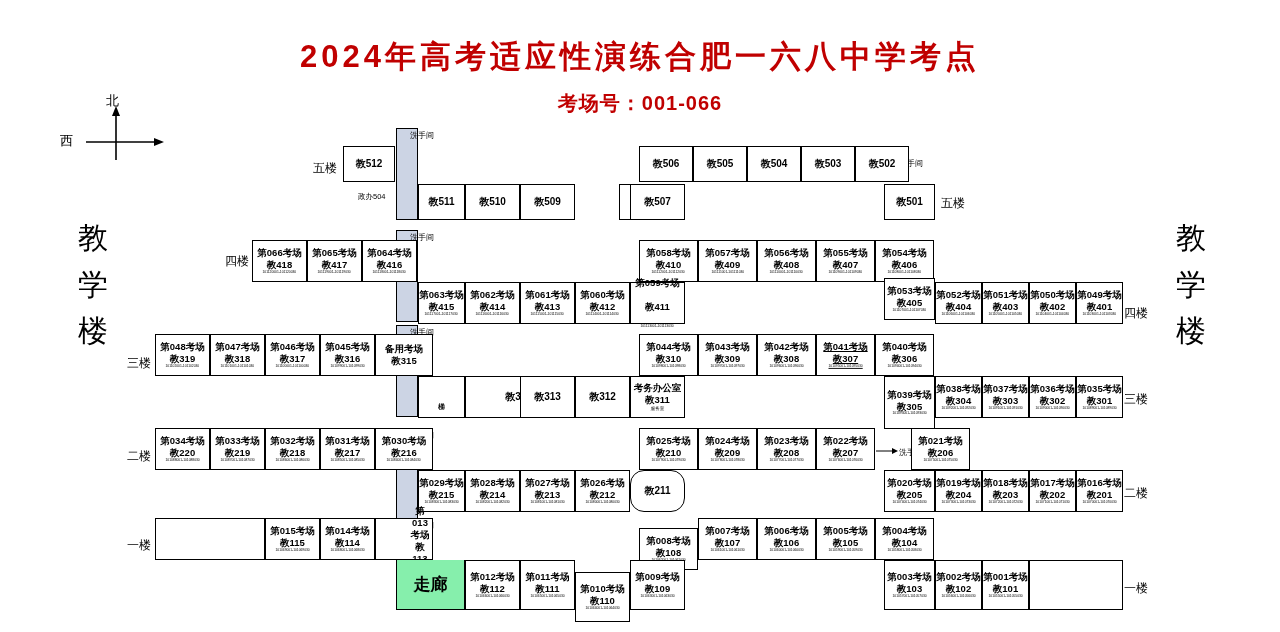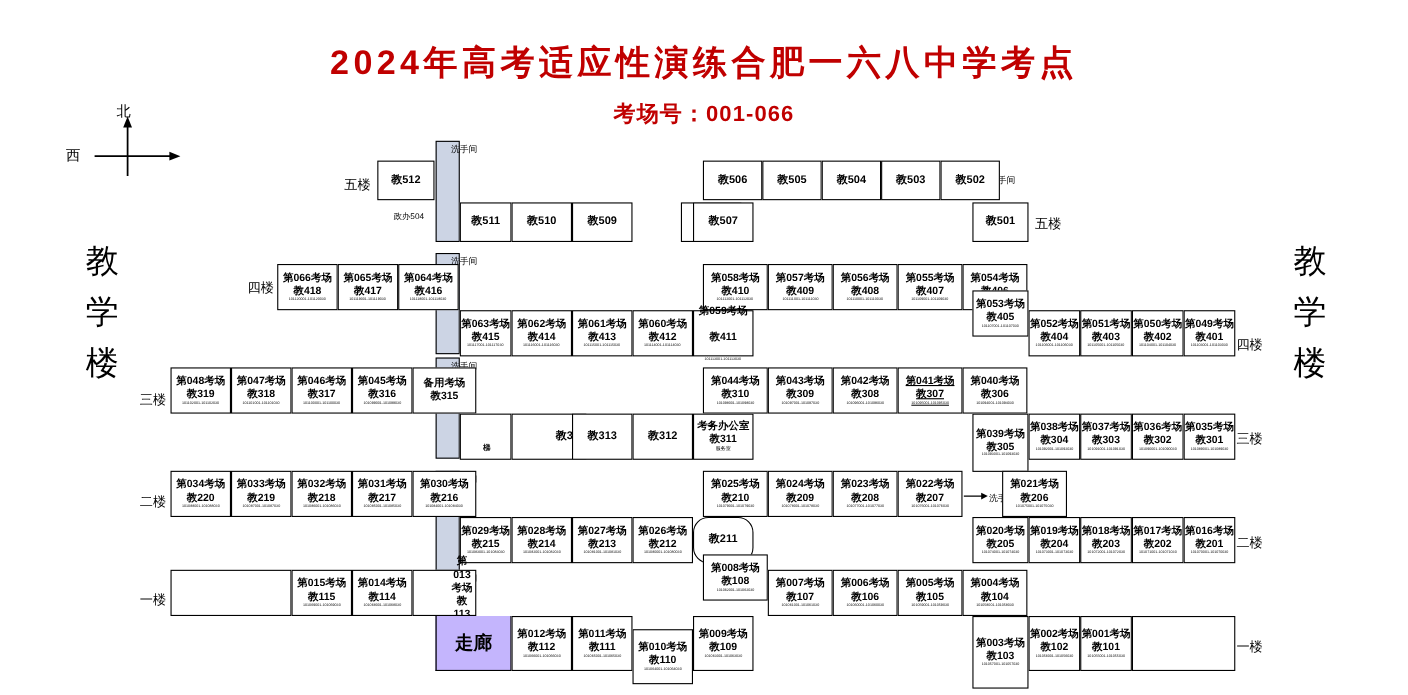--- a/index.html
+++ b/index.html
@@ -35,21 +35,21 @@
   .room{
     position:absolute;border:1px solid #000;background:#fff;
     box-sizing:border-box;display:flex;flex-direction:column;
     align-items:center;justify-content:center;text-align:center;
   }
   .room .r1{font-size:9.5px;font-weight:bold;line-height:1.25;}
   .room .r2{font-size:9.5px;font-weight:bold;line-height:1.25;}
   .room .r3{font-size:3.6px;line-height:1.1;transform:scale(.92);}
   .room.plain .r1{font-size:10px;font-weight:bold;}
   .corridor{
-    position:absolute;border:1px solid #000;background:#c4b5fd;
+    position:absolute;border:1px solid #000;background:#86efac;
     box-sizing:border-box;display:flex;align-items:center;justify-content:center;
     font-size:17px;font-weight:bold;
   }
   .stair{
     position:absolute;border:1px solid #000;background:#ccd4e4;box-sizing:border-box;
   }
   .wc{
     position:absolute;font-size:8px;color:#000;white-space:nowrap;
   }
   .arrowline{position:absolute;}
@@ -207,21 +207,21 @@
 <div class="room" style="left:575px;top:282px;width:55px;height:42px;">
   <div class="r1">第060考场</div>
   <div class="r2">教412</div>
   <div class="r3">101114001-101114030</div>
 </div>
 <div class="room" style="left:630px;top:282px;width:55px;height:42px;gap:12px;">
   <div class="r1">第059考场</div>
   <div class="r2">教411</div>
   <div class="r3">101113001-101113030</div>
 </div>
-<div class="room" style="left:884px;top:264px;width:51px;height:42px;">
+<div class="room" style="left:884px;top:278px;width:51px;height:42px;">
   <div class="r1">第053考场</div>
   <div class="r2">教405</div>
   <div class="r3">101107001-101107030</div>
 </div>
 <div class="room" style="left:935px;top:282px;width:47px;height:42px;">
   <div class="r1">第052考场</div>
   <div class="r2">教404</div>
   <div class="r3">101106001-101106030</div>
 </div>
 <div class="room" style="left:982px;top:282px;width:47px;height:42px;">
@@ -477,21 +477,21 @@
 <div class="room" style="left:320px;top:518px;width:55px;height:42px;">
   <div class="r1">第014考场</div>
   <div class="r2">教114</div>
   <div class="r3">101068001-101068030</div>
 </div>
 <div class="room" style="left:375px;top:518px;width:58px;height:42px;padding-left:32px;">
   <div class="r1">第013考场</div>
   <div class="r2">教113</div>
   <div class="r3">101067001-101067030</div>
 </div>
-<div class="room" style="left:639px;top:504px;width:59px;height:42px;">
+<div class="room" style="left:639px;top:528px;width:59px;height:42px;">
   <div class="r1">第008考场</div>
   <div class="r2">教108</div>
   <div class="r3">101062001-101062030</div>
 </div>
 <div class="room" style="left:698px;top:518px;width:59px;height:42px;">
   <div class="r1">第007考场</div>
   <div class="r2">教107</div>
   <div class="r3">101061001-101061030</div>
 </div>
 <div class="room" style="left:757px;top:518px;width:59px;height:42px;">
@@ -526,21 +526,21 @@
 <div class="room" style="left:575px;top:572px;width:55px;height:50px;text-align:right;">
   <div class="r1">第010考场</div>
   <div class="r2">教110</div>
   <div class="r3">101064001-101064030</div>
 </div>
 <div class="room" style="left:630px;top:560px;width:55px;height:50px;">
   <div class="r1">第009考场</div>
   <div class="r2">教109</div>
   <div class="r3">101063001-101063030</div>
 </div>
-<div class="room" style="left:884px;top:560px;width:51px;height:66px;">
+<div class="room" style="left:884px;top:560px;width:51px;height:50px;">
   <div class="r1">第003考场</div>
   <div class="r2">教103</div>
   <div class="r3">101057001-101057030</div>
 </div>
 <div class="room" style="left:935px;top:560px;width:47px;height:50px;">
   <div class="r1">第002考场</div>
   <div class="r2">教102</div>
   <div class="r3">101056001-101056030</div>
 </div>
 <div class="room" style="left:982px;top:560px;width:47px;height:50px;">

